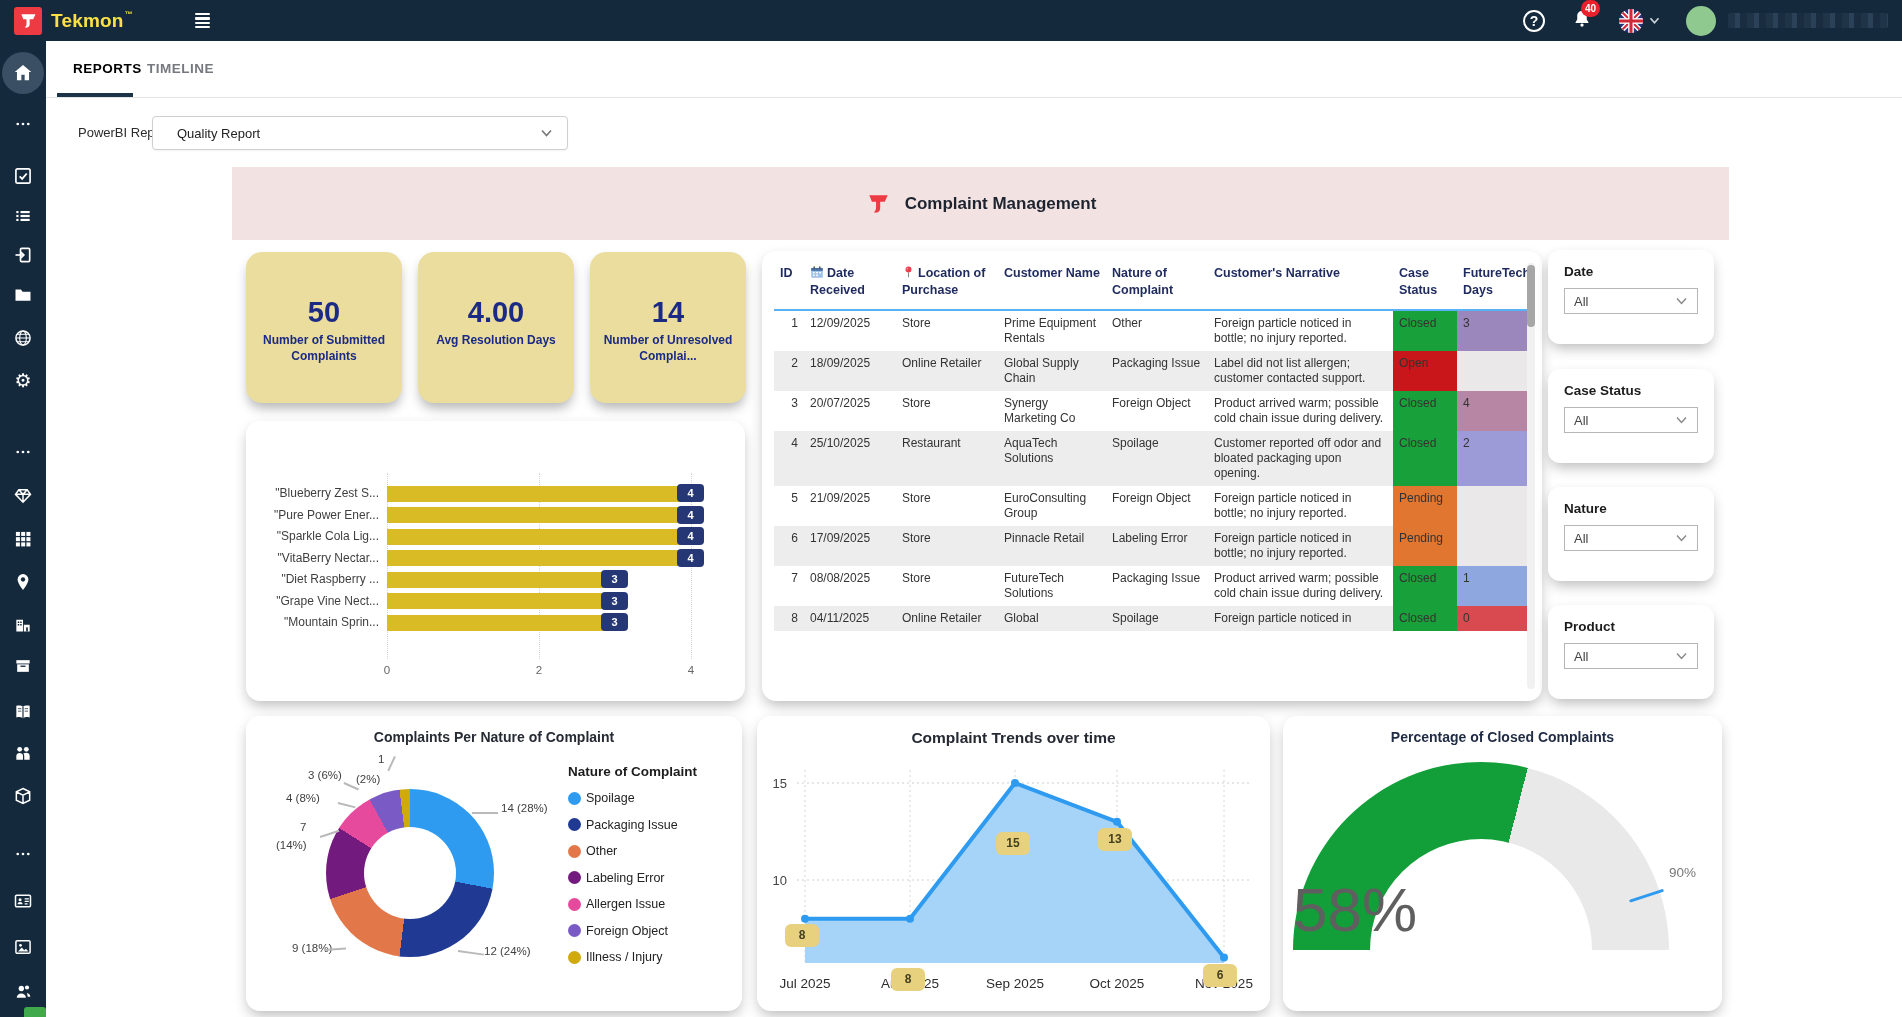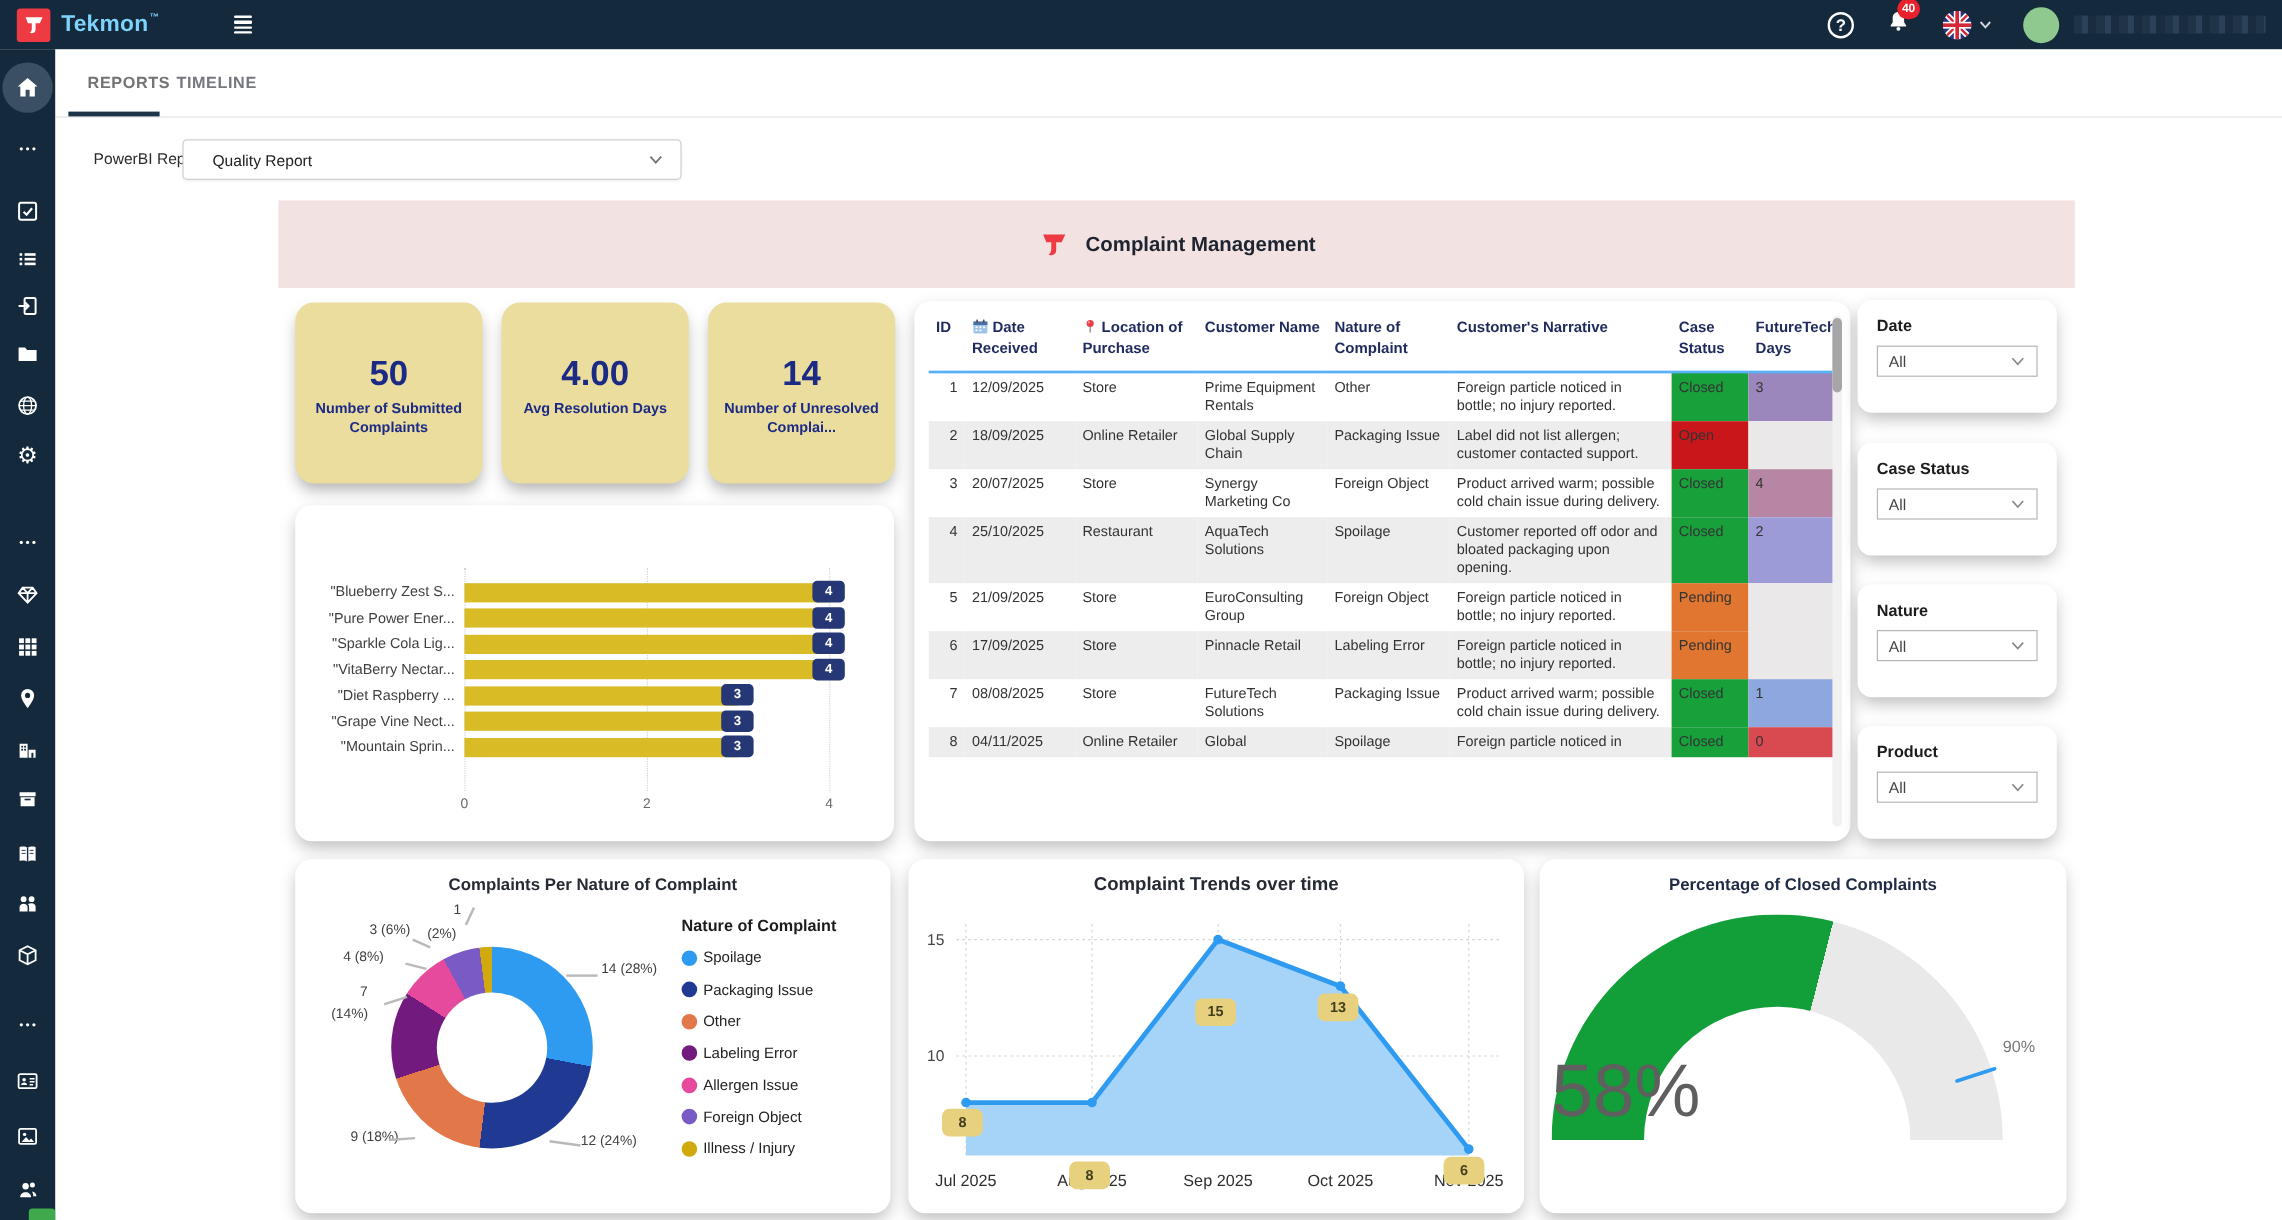--- a/index.html
+++ b/index.html
@@ -5,21 +5,21 @@
   * { margin:0; padding:0; box-sizing:border-box; }
   html,body { background:#fff; }
   body { font-family:"Liberation Sans", sans-serif; }
   .page { position:relative; width:1902px; height:1017px; overflow:hidden; background:#fff; }
 
   
   .navbar { position:absolute; left:0; top:0; width:1902px; height:41px; background:#14293C;
             display:flex; align-items:center; padding:0 14px; z-index:30; }
   .logo-box { width:28px; height:28px; background:#EE3B43; border-radius:3px; display:flex;
               align-items:center; justify-content:center; margin-right:9px; }
-  .brand { color:#7dd3fc; font-size:19px; font-weight:bold; letter-spacing:.2px; }
+  .brand { color:#fde047; font-size:19px; font-weight:bold; letter-spacing:.2px; }
   .brand .tm { font-size:8px; vertical-align:top; margin-left:1px; }
   .hamburger { margin-left:62px; cursor:pointer; display:flex; flex-direction:column; gap:2px; }
   .hamburger i { display:block; width:15px; height:2.2px; background:#fff; border-radius:1px; }
   .nav-right { margin-left:auto; display:flex; align-items:center; gap:26px; }
   .help-icon { width:22px; height:22px; border:2px solid #fff; border-radius:50%; color:#fff;
                font-weight:bold; font-size:14px; line-height:18px; text-align:center; }
   .bellwrap { position:relative; }
   .badge { position:absolute; top:-8px; left:10px; background:#E8212D; color:#fff; font-size:10px;
            font-weight:bold; min-width:19px; height:17px; border-radius:9px; text-align:center;
            line-height:17px; padding:0 3px; }
@@ -36,21 +36,21 @@
              background:#3A4F63; border-radius:50%; }
   .sb-item svg, .sb-item span { position:relative; z-index:1; }
   .sb-glyph { color:#fff; font-size:19px; }
   .green-partial { position:absolute; left:24px; top:1007px; width:22px; height:10px; background:#3FA94C;
              border-radius:3px 3px 0 0; z-index:26; }
 
   
   .tabs-row { position:absolute; left:46px; top:41px; width:1856px; height:57px; background:#fff;
               border-bottom:1px solid #e5e5e5; z-index:5; }
   .tab { position:absolute; top:20px; font-size:13.5px; font-weight:bold; letter-spacing:.5px;
-         color:#737373; cursor:pointer; }
+         color:#000000; cursor:pointer; }
   .tab.inactive { color:#75797f; }
   .tab-underline { position:absolute; left:11px; bottom:0; width:76px; height:4px; background:#1d3448; }
   .pbi-label { position:absolute; left:78px; top:125px; font-size:13px; color:#2b2b2b; }
   .pbi-select { position:absolute; left:152px; top:116px; width:416px; height:34px; border:1px solid #cfcfcf;
                 border-radius:4px; background:#fff; display:flex; align-items:center; padding:0 14px 0 24px;
                 cursor:pointer; box-shadow:0 1px 2px rgba(0,0,0,.05); }
   .pbi-select span { font-size:13px; color:#222; flex:1; }
 
   
   .dash-header { position:absolute; left:232px; top:167px; width:1497px; height:73px; background:#F2E2E2;

